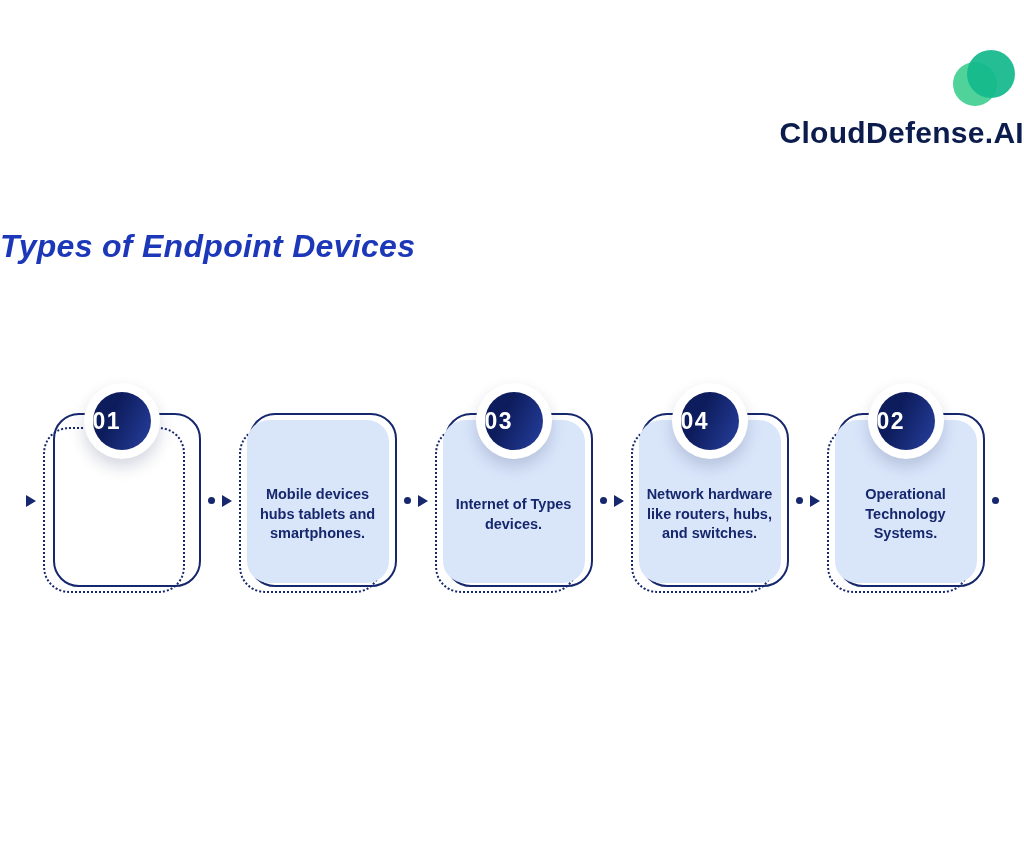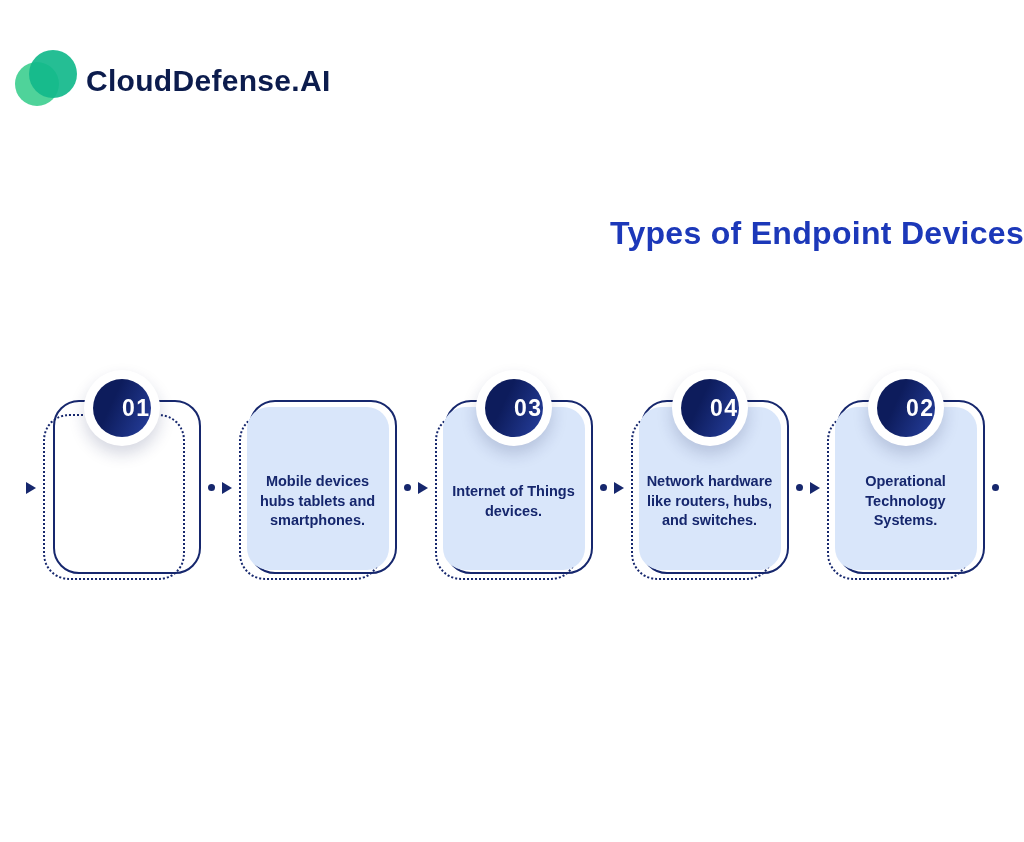--- a/index.html
+++ b/index.html
@@ -9,40 +9,41 @@
     height: 842px;
     font-family: "Liberation Sans", sans-serif;
     overflow: hidden;
   }
   .page { width: 1024px; height: 842px; position: relative; }
 
   
   .header {
     padding-top: 46px;
     display: flex;
-    flex-direction: row;
-    align-items: center;
+    flex-direction: column;
+    align-items: flex-end;
   }
   .logo-icon { display: block; }
   .brand {
     margin-top: 6px;
     font-size: 30px;
     font-weight: 700;
     color: #0c1c4d;
     letter-spacing: 0.3px;
   }
 
   
   .title {
-    margin-top: 105px;
-    text-align: right;
+    margin-top: 78px;
+    text-align: left;
     font-size: 32px;
     font-weight: 700;
     color: #1c38b9;
     letter-spacing: 0.3px;
+    font-style: italic;
   }
 
   
   .flow {
     margin-top: 118px;
     display: flex;
     justify-content: center;
     align-items: flex-start;
     gap: 7px;
   }
@@ -111,21 +112,21 @@
     align-items: center;
     justify-content: center;
     z-index: 3;
   }
   .badge-inner {
     width: 58px; height: 58px;
     border-radius: 50%;
     background: linear-gradient(115deg, #0d1c5c 35%, #27409f 100%);
     display: flex;
     align-items: center;
-    justify-content: flex-end;
+    justify-content: flex-start;
   }
   .badge-number {
     color: #ffffff;
     font-size: 23px;
     font-weight: 700;
     letter-spacing: 1.5px;
   }
 </style>
 </head>
 <body>
@@ -167,21 +168,21 @@
       </div>
     </div>
 
     <span class="connector-dot"></span>
     <span class="connector-arrow"></span>
 
     <div class="step">
       <div class="outline-dotted"></div>
       <div class="outline-solid"></div>
       <div class="card-fill">
-        <p class="step-text">Internet of Things devices.</p>
+        <p class="step-text">Internet of Types devices.</p>
       </div>
       <div class="badge">
         <div class="badge-inner">
           <span class="badge-number">03</span>
         </div>
       </div>
     </div>
 
     <span class="connector-dot"></span>
     <span class="connector-arrow"></span>

